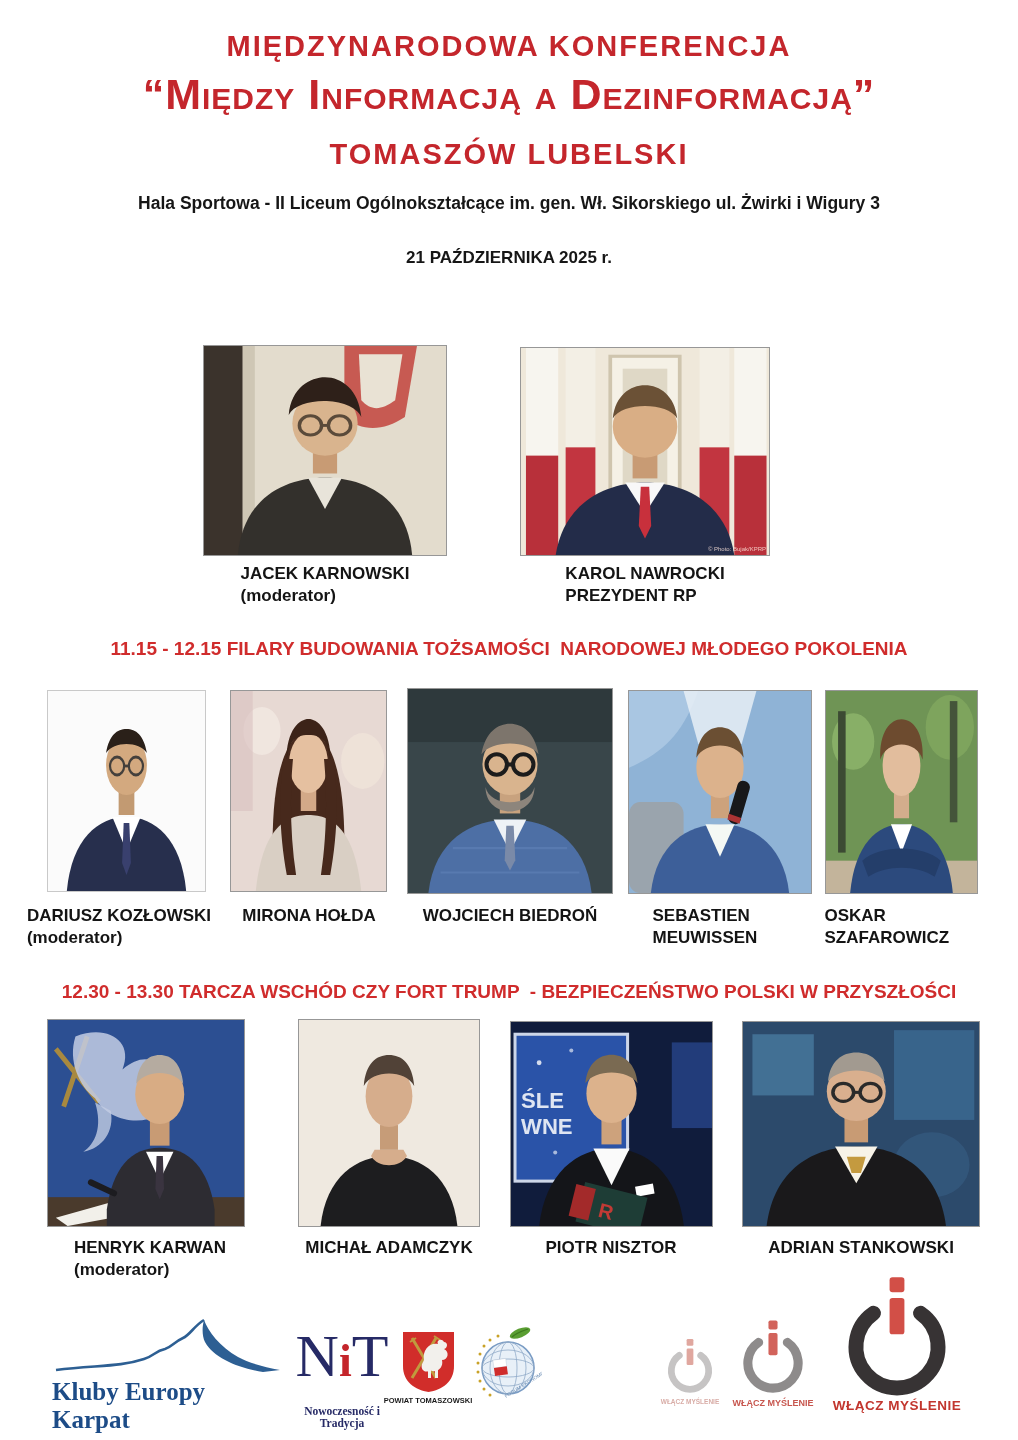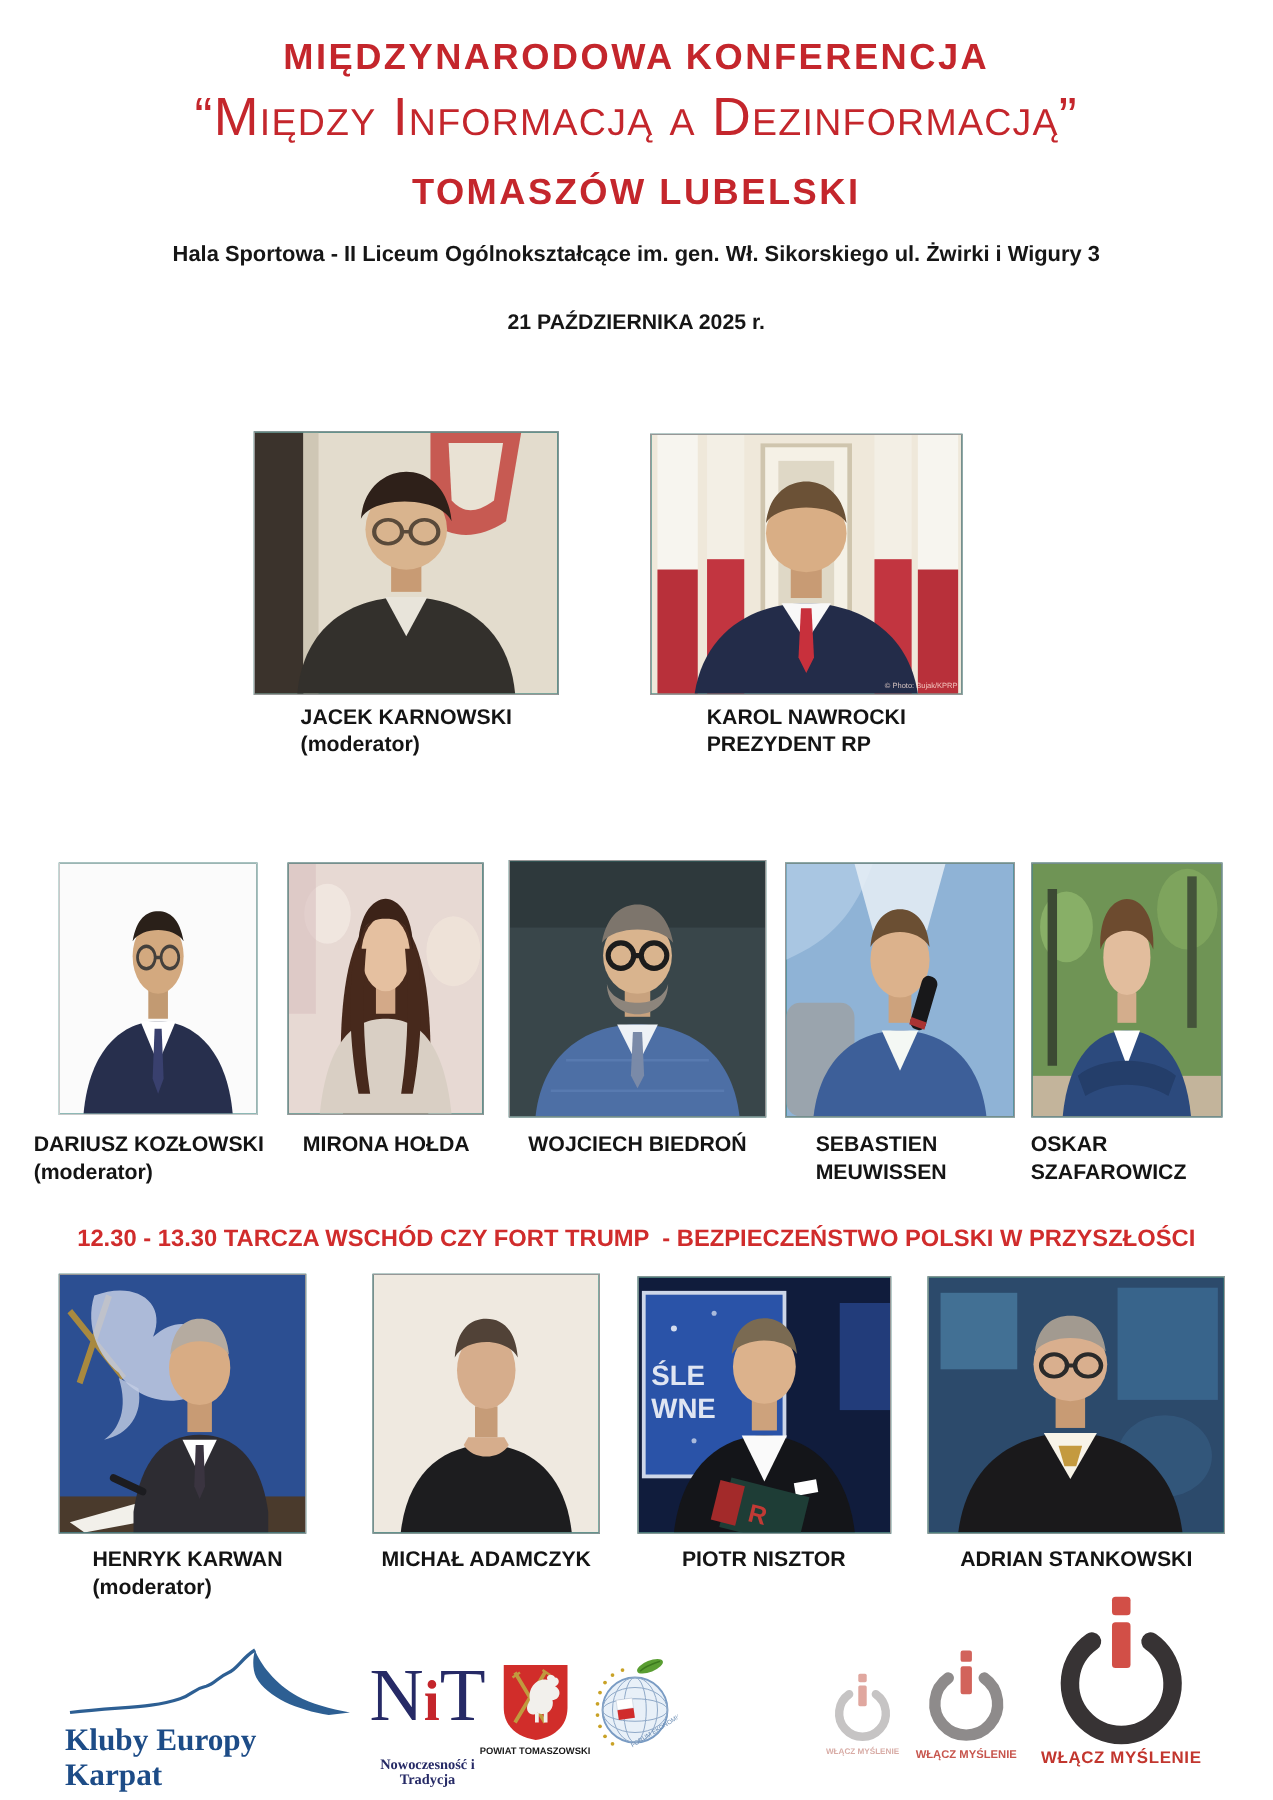--- a/index.html
+++ b/index.html
@@ -1,26 +1,26 @@
 <!DOCTYPE html>
 <html><head>
 <meta charset="utf-8">
 <style>
   html,body{margin:0;padding:0;background:#ffffff;}
   .poster{position:relative;width:1018px;height:1440px;background:#fff;overflow:hidden;
           font-family:"Liberation Sans",sans-serif;}
   .ctr{position:absolute;left:0;width:1018px;text-align:center;}
   .title1{top:30px;font-size:29px;font-weight:bold;color:#c4262c;letter-spacing:2px;}
-  .title2{top:70px;font-size:43px;font-weight:normal;color:#c4262c;font-variant:small-caps;letter-spacing:1px;}
+  .title2{top:70px;font-size:43px;font-weight:bold;color:#c4262c;font-variant:small-caps;letter-spacing:1px;}
   .title3{top:138px;font-size:29px;font-weight:bold;color:#c4262c;letter-spacing:2px;}
   .venue{top:193px;font-size:17.5px;font-weight:bold;color:#161616;}
   .date{top:248px;font-size:17px;font-weight:bold;color:#161616;}
   .session{font-size:19px;font-weight:bold;color:#d02c2c;white-space:pre-wrap;}
   #sh1{top:291px}#sh2{top:638px}#sh3{top:981px}
-  .photo{position:absolute;border:1px solid #979797;box-sizing:border-box;overflow:hidden;background:#0f766e;}
+  .photo{position:absolute;border:1px solid #979797;box-sizing:border-box;overflow:hidden;background:#4d7c0f;}
   .photo svg{display:block;width:100%;height:100%;}
   #ph-karnowski{left:203px;top:345px;width:244px;height:211px}
   #ph-nawrocki{left:520px;top:347px;width:250px;height:209px}
   #ph-kozlowski{left:47px;top:690px;width:159px;height:202px;border-color:#c9c9c9}
   #ph-holda{left:230px;top:690px;width:157px;height:202px}
   #ph-biedron{left:407px;top:688px;width:206px;height:206px}
   #ph-meuwissen{left:628px;top:690px;width:184px;height:204px}
   #ph-szafarowicz{left:825px;top:690px;width:153px;height:204px}
   #ph-karwan{left:47px;top:1019px;width:198px;height:208px}
   #ph-adamczyk{left:298px;top:1019px;width:182px;height:208px}
@@ -126,20 +126,21 @@
 
   <div class="cap" id="cap-karnowski">
     <div>JACEK KARNOWSKI</div>
     <div>(moderator)</div>
   </div>
   <div class="cap" id="cap-nawrocki">
     <div>KAROL NAWROCKI</div>
     <div>PREZYDENT RP</div>
   </div>
 
+  <div class="ctr session" id="sh2">11.15 - 12.15 FILARY BUDOWANIA TOŻSAMOŚCI  NARODOWEJ MŁODEGO POKOLENIA</div>
 
   <div class="photo" id="ph-kozlowski">
     <svg viewBox="0 0 100 100" preserveAspectRatio="none" aria-hidden="true">
       <rect width="100" height="100" fill="#fbfbfb"></rect>
       <path d="M12,100 C15,74 32,63 50,63 C68,63 85,74 88,100 Z" fill="#272f4d"></path>
       <polygon points="41,63 50,80 59,63" fill="#ffffff"></polygon>
       <polygon points="48.2,66 51.8,66 52.8,86 50,92 47.2,86" fill="#39406e"></polygon>
       <rect x="45" y="50" width="10" height="12" fill="#c29a72"></rect>
       <ellipse cx="50" cy="37" rx="13" ry="15" fill="#d3a97f"></ellipse>
       <path d="M37,31 C39,22 44,19 50,19 C56,19 61,22 63,31 C58,25 42,25 37,31 Z" fill="#2a2019"></path>

